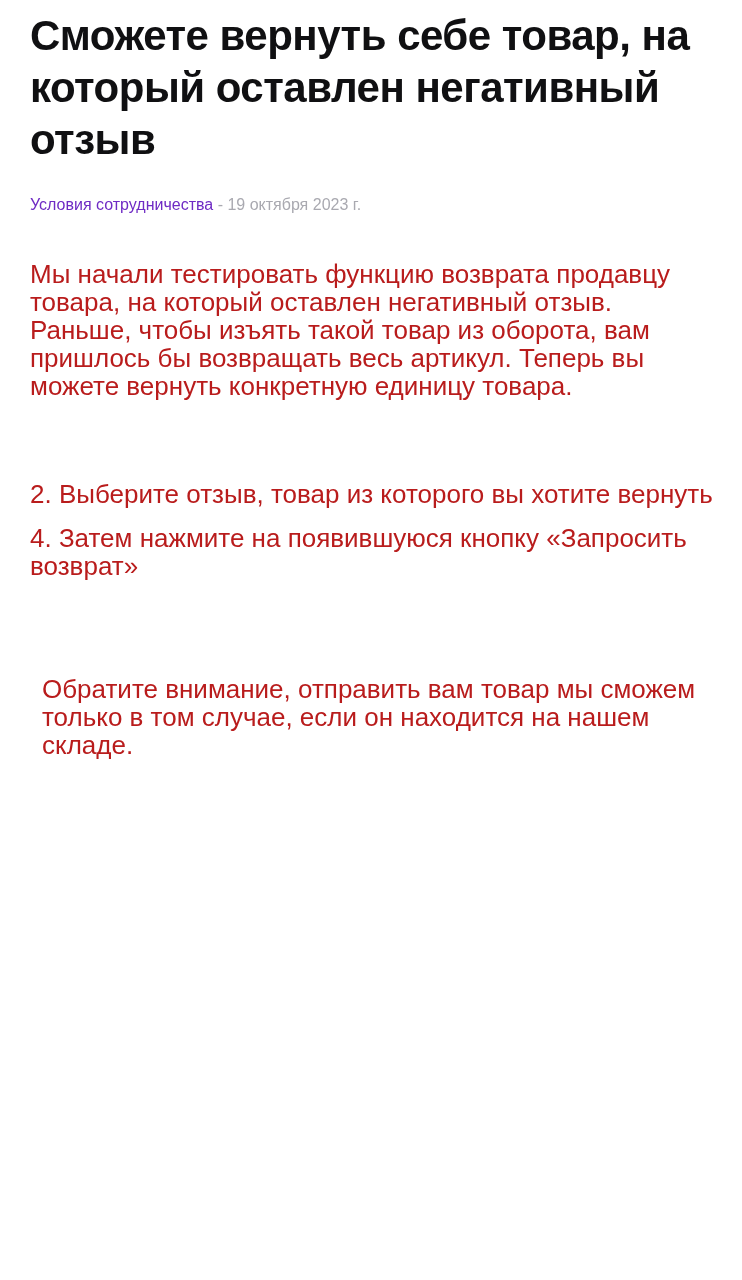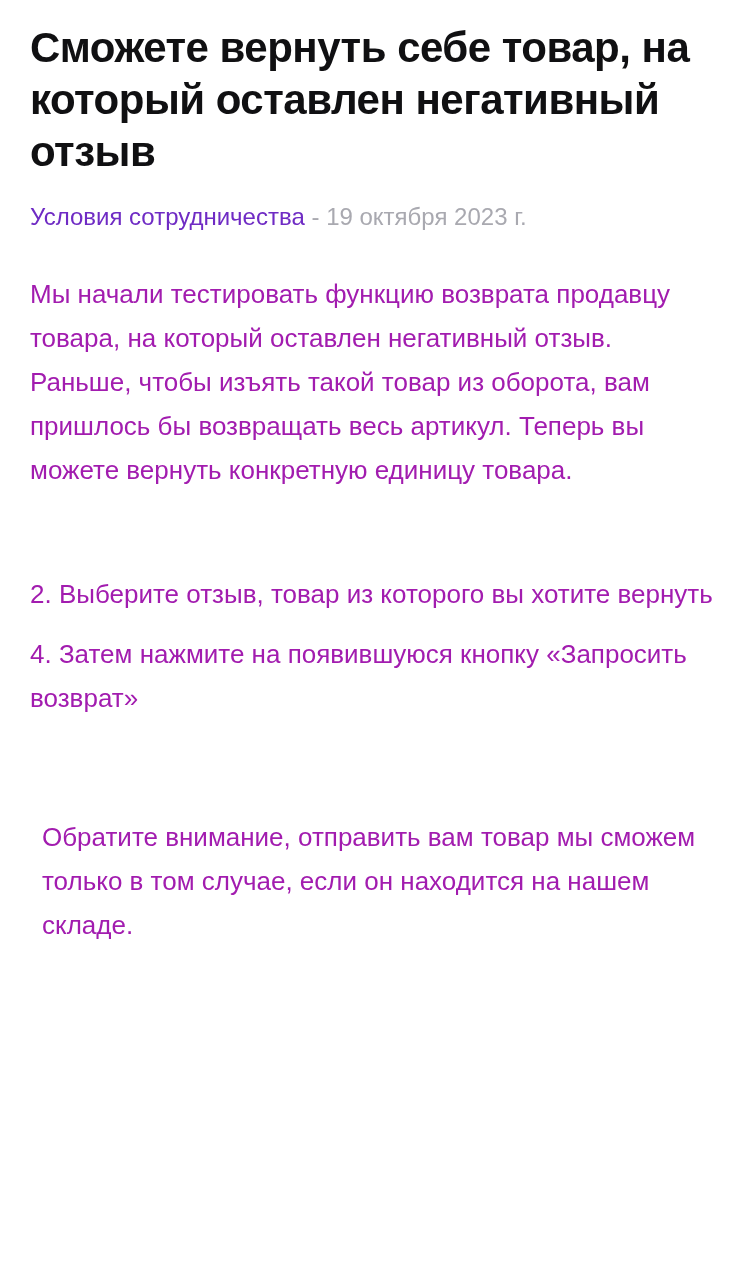--- a/index.html
+++ b/index.html
@@ -11,46 +11,46 @@
     width: 742px;
     height: 1280px;
     overflow: hidden;
     font-family: "Liberation Sans", "DejaVu Sans", sans-serif;
     -webkit-font-smoothing: antialiased;
   }
   .page {
     box-sizing: border-box;
     width: 742px;
     height: 1165px;
-    padding: 22px 26px 0 30px;
+    padding: 10px 26px 0 30px;
     background: #ffffff;
   }
   .title {
     margin: 0 0 22px 0;
     font-size: 42px;
     line-height: 52px;
     font-weight: 700;
     letter-spacing: -0.5px;
     color: #101012;
   }
   .meta {
     margin: 4px 0 38px 0;
-    font-size: 24px;
+    font-size: 16px;
     line-height: 34px;
     color: #a9a9b0;
   }
   .meta a {
     color: #6f2bc4;
     text-decoration: none;
     cursor: pointer;
   }
   .body-text {
     font-size: 26px;
-    line-height: 44px;
-    color: #a21caf;
+    line-height: 28px;
+    color: #b91c1c;
   }
   .intro {
     margin: 0 0 80px 0;
   }
   .section-heading {
     margin: 0 0 105px 0;
     font-weight: 400;
   }
   .steps {
     margin: 0 0 95px 0;

